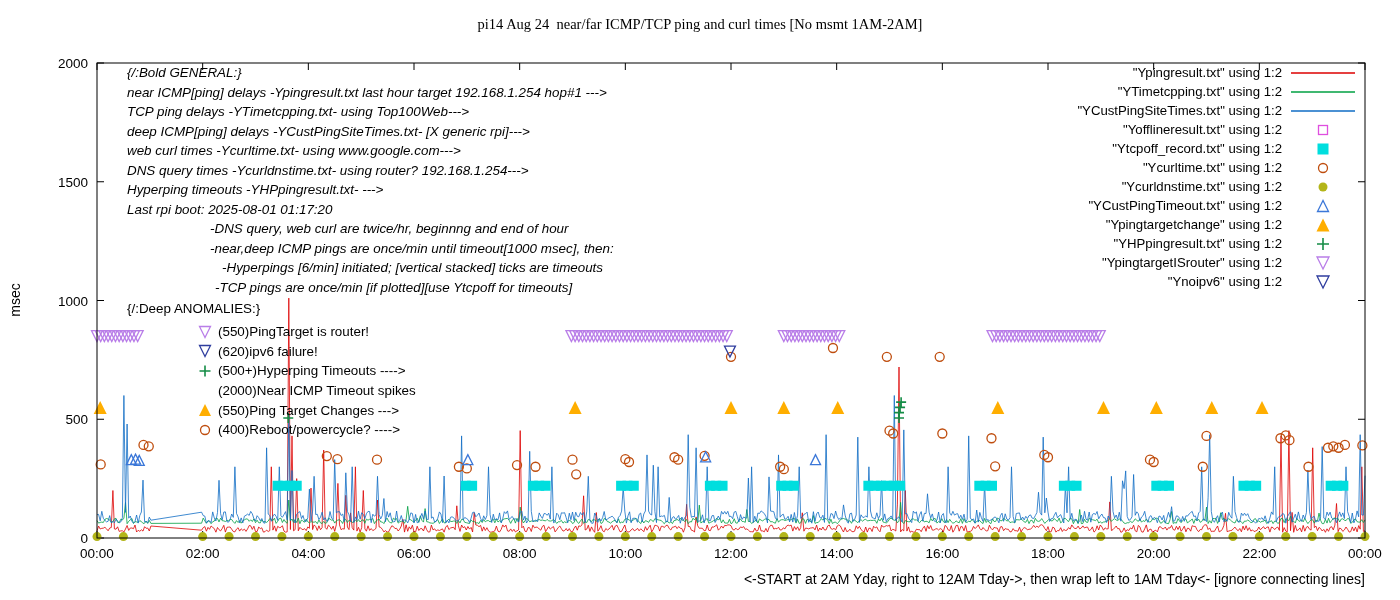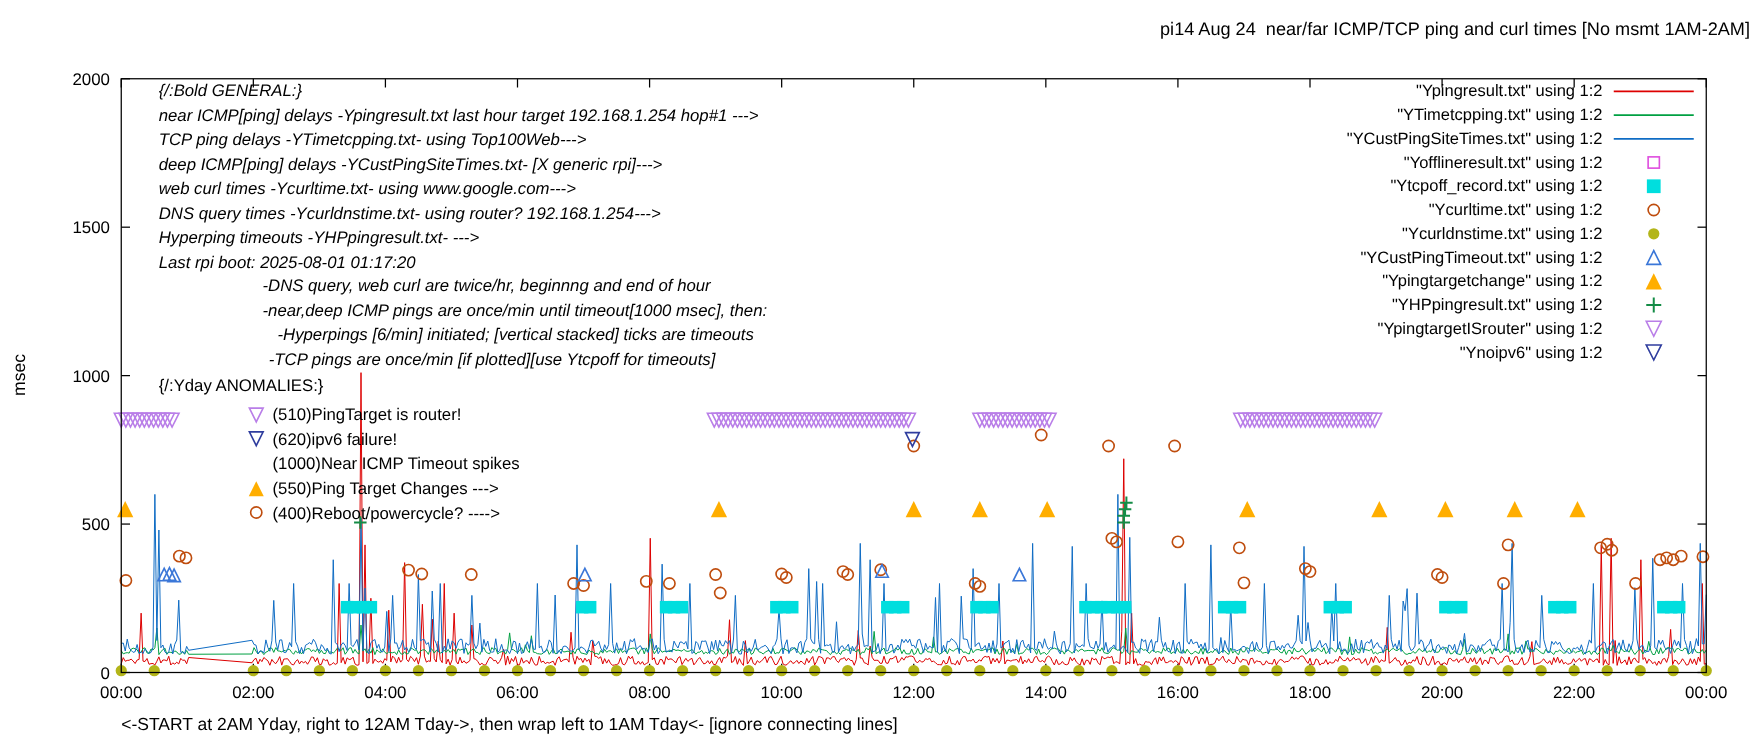--- a/index.html
+++ b/index.html
@@ -1,22 +1,22 @@
 <!DOCTYPE html>
 <html><head>
 <meta charset="utf-8">
 <style>
   html,body{margin:0;padding:0;background:#fff;}
   body{font-family:"Liberation Sans","DejaVu Sans",sans-serif;color:#000;}
   .stage{position:relative;width:1400px;height:600px;background:#fff;overflow:hidden;}
   #chart-svg{position:absolute;left:0;top:0;}
   #chart-svg text{font-family:"Liberation Sans","DejaVu Sans",sans-serif;font-size:13.5px;fill:#000;}
-  .title{position:absolute;top:16px;left:0;width:100%;text-align:right;font-size:14.5px;white-space:pre;}
+  .title{position:absolute;top:16px;left:0;width:100%;text-align:center;font-size:14.5px;white-space:pre;font-family:Liberation Serif, serif;}
   .ylabel{position:absolute;left:-2px;top:292px;font-size:14px;transform:rotate(-90deg);transform-origin:center;}
-  .caption{position:absolute;top:571px;left:97px;width:1268px;text-align:left;font-size:14px;}
+  .caption{position:absolute;top:571px;left:97px;width:1268px;text-align:right;font-size:14px;}
   #general{position:absolute;left:127px;top:63px;font-size:13.4px;line-height:19.5px;white-space:pre;font-style:italic;}
   #anomalies{position:absolute;left:127px;top:301px;font-size:13.4px;}
   #anomalies .atitle{height:21px;}
   .arow{display:flex;align-items:center;height:19.6px;padding-left:70px;}
   .amark{flex:0 0 auto;margin-right:5px;}
   .legend{position:absolute;top:63px;right:42px;}
   .lrow{display:flex;align-items:center;justify-content:flex-end;height:19px;font-size:13.2px;}
   .ltext{margin-right:6px;white-space:pre;}
   .lsample{flex:0 0 auto;}
 </style>
@@ -334,37 +334,43 @@
       <path d="M 895.0666666666666 407.375 H 905.0666666666666 M 900.0666666666666 402.375 V 412.375" stroke="#148c46" stroke-width="1.6" fill="none"></path>
       <path d="M 896.1233333333333 402.15 H 906.1233333333333 M 901.1233333333333 397.15 V 407.15" stroke="#148c46" stroke-width="1.6" fill="none"></path>
       <path d="M 729.9433333333334 357.0625 L 724.4433333333334 346.0625 L 735.4433333333334 346.0625 Z" fill="none" stroke="#2f3d9e" stroke-width="1.3"></path>
       <rect x="97" y="63" width="1268" height="475" fill="none" stroke="#000"></rect>
     </svg>
   <div class="title">pi14 Aug 24  near/far ICMP/TCP ping and curl times [No msmt 1AM-2AM]</div>
   <div class="ylabel">msec</div>
   <div class="caption">&lt;-START at 2AM Yday, right to 12AM Tday-&gt;, then wrap left to 1AM Tday&lt;- [ignore connecting lines]</div>
   <div id="general"><div style="padding-left: 0px;">{/:Bold GENERAL:}</div><div style="padding-left: 0px;">near ICMP[ping] delays -Ypingresult.txt last hour target 192.168.1.254 hop#1 ---&gt;</div><div style="padding-left: 0px;">TCP ping delays -YTimetcpping.txt- using Top100Web---&gt;</div><div style="padding-left: 0px;">deep ICMP[ping] delays -YCustPingSiteTimes.txt- [X generic rpi]---&gt;</div><div style="padding-left: 0px;">web curl times -Ycurltime.txt- using www.google.com---&gt;</div><div style="padding-left: 0px;">DNS query times -Ycurldnstime.txt- using router? 192.168.1.254---&gt;</div><div style="padding-left: 0px;">Hyperping timeouts -YHPpingresult.txt- ---&gt;</div><div style="padding-left: 0px;">Last rpi boot: 2025-08-01 01:17:20</div><div style="padding-left: 83px;">-DNS query, web curl are twice/hr, beginnng and end of hour</div><div style="padding-left: 83px;">-near,deep ICMP pings are once/min until timeout[1000 msec], then:</div><div style="padding-left: 95px;">-Hyperpings [6/min] initiated; [vertical stacked] ticks are timeouts</div><div style="padding-left: 88px;">-TCP pings are once/min [if plotted][use Ytcpoff for timeouts]</div></div>
   <div id="anomalies">
-    <div class="atitle">{/:Yday ANOMALIES:}</div>
+    <div class="atitle">{/:Deep ANOMALIES:}</div>
     <div id="anomaly-items">
         <div class="arow">
           <svg width="16" height="16" class="amark">
             <path d="M 8 13.5 L 2.5 2.5 L 13.5 2.5 Z" fill="none" stroke="#b97ee8" stroke-width="1.3"></path>
           </svg>
-          <span>(510)PingTarget is router!</span>
+          <span>(550)PingTarget is router!</span>
         </div>
         <div class="arow">
           <svg width="16" height="16" class="amark">
             <path d="M 8 13.5 L 2.5 2.5 L 13.5 2.5 Z" fill="none" stroke="#2f3d9e" stroke-width="1.3"></path>
           </svg>
           <span>(620)ipv6 failure!</span>
         </div>
         <div class="arow">
+          <svg width="16" height="16" class="amark">
+            <path d="M 2.5 8 H 13.5 M 8 2.5 V 13.5" stroke="#148c46" stroke-width="1.6" fill="none"></path>
+          </svg>
+          <span>(500+)Hyperping Timeouts ----&gt;</span>
+        </div>
+        <div class="arow">
           <svg width="16" height="16" class="amark"></svg>
-          <span>(1000)Near ICMP Timeout spikes</span>
+          <span>(2000)Near ICMP Timeout spikes</span>
         </div>
         <div class="arow">
           <svg width="16" height="16" class="amark">
             <path d="M 8 2 L 2 14 L 14 14 Z" fill="#ffae00"></path>
           </svg>
           <span>(550)Ping Target Changes ---&gt;</span>
         </div>
         <div class="arow">
           <svg width="16" height="16" class="amark">
             <circle cx="8" cy="8" r="4.5" fill="none" stroke="#bf4d0e" stroke-width="1.3"></circle>

